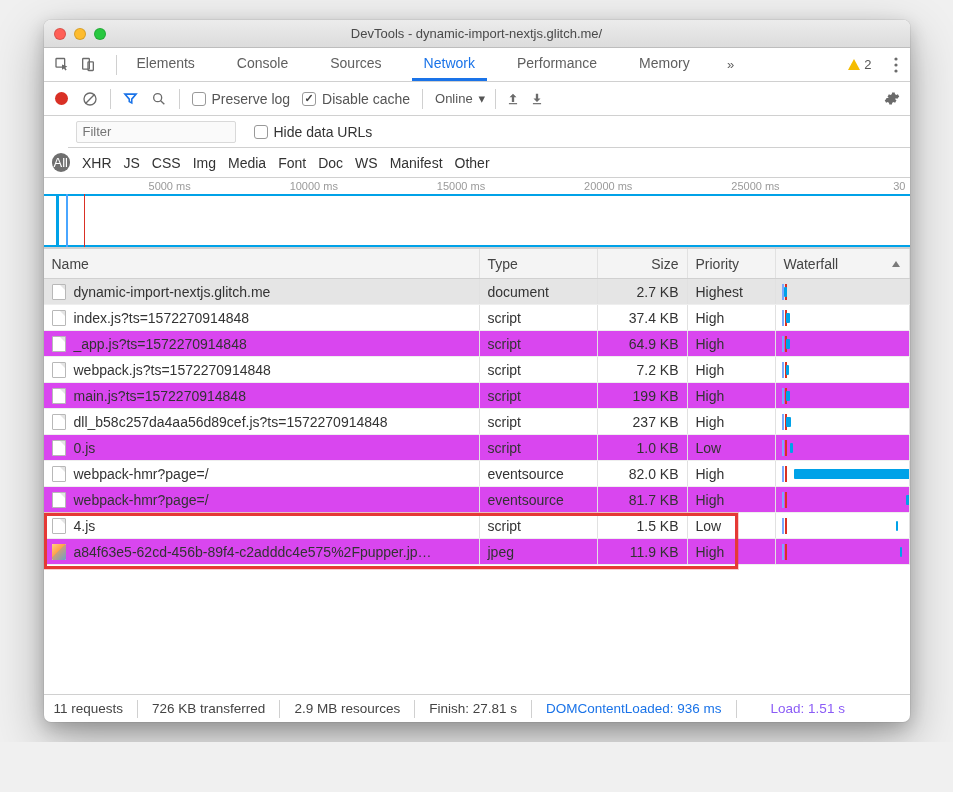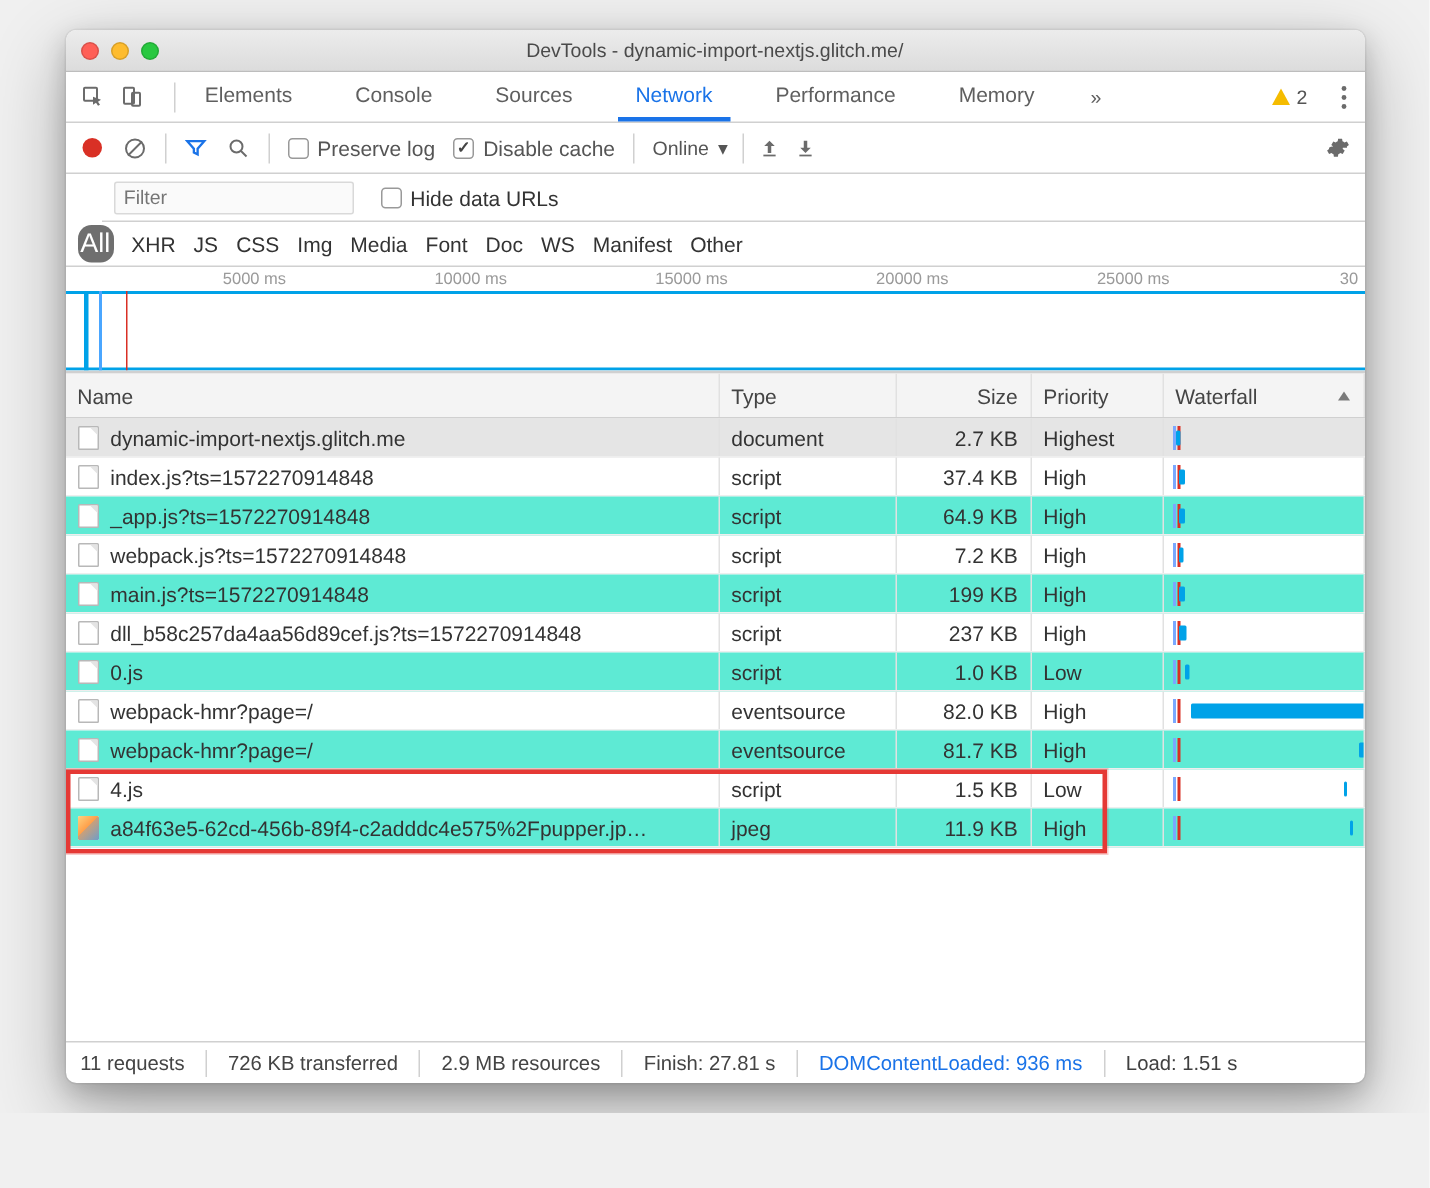--- a/index.html
+++ b/index.html
@@ -110,21 +110,21 @@
 
   
   .typerow {
     height: 30px; display: flex; align-items: center;
     padding: 0 8px; gap: 12px; font-size: 14px;
     border-bottom: 1px solid #d0d0d0;
     color:#333;
   }
   .type-pill {
     background: #6f6f6f; color: #fff; border-radius: 9px;
-    padding: 2px 2px; font-size: 18px;
+    padding: 2px 2px; font-size: 13px;
   }
 
   
   .timeline {
     height: 70px; border-bottom: 1px solid #d0d0d0;
     position: relative; overflow:hidden;
   }
   .tl-ticks { position:absolute; top:2px; left:0; right:0; height:14px;
     display:flex; font-size:11px; color:#9a9a9a; }
   .tl-ticks span { text-align:right; }
@@ -146,21 +146,21 @@
   .col { padding:0 8px; overflow:hidden; white-space:nowrap; text-overflow:ellipsis; border-right:1px solid #e1e1e1; height:100%; display:flex; align-items:center;}
   .c-name { flex: 1 1 380px; }
   .c-type { width: 118px; }
   .c-size { width: 90px; justify-content:flex-end; }
   .c-prio { width: 88px; }
   .c-wf   { width: 134px; position:relative; }
   .thead .c-wf svg{margin-left:auto;}
 
   .tbody { flex:1; overflow:auto; }
   .row { border-bottom:1px solid #eee; font-size:14px; color:#333;}
-  .row.even { background:#5eead4; }
+  .row.even { background:#d946ef; }
   .row.sel  { background:#e5e5e5;text-align:right; }
   .row .ficon {
     width:14px; height:16px; margin-right:8px;
     border:1px solid #b8b8b8; border-radius:1px; background:#fff;
     position:relative; flex:none;
   }
   .row .ficon::after{
     content:""; position:absolute; top:0; right:0;
     border-top:5px solid #e4e4e4; border-left:5px solid transparent;
   }
@@ -181,21 +181,21 @@
   }
 
   
   .status {
     height: 28px; border-top:1px solid #d0d0d0;
     display:flex; align-items:center; padding:0 10px; gap:14px;
     font-size:13.5px; color:#444;
   }
   .status .divider{height:18px;}
   .st-blue { color:#1a73e8; }
-  .st-red  { color:#404040; }
+  .st-red  { color:#8b5cf6;margin-left:20px; }
 
   svg { display:block; }
 </style>
 </head>
 <body>
 
 <div class="window">
 
   <div class="titlebar">
     <div class="traffic">

